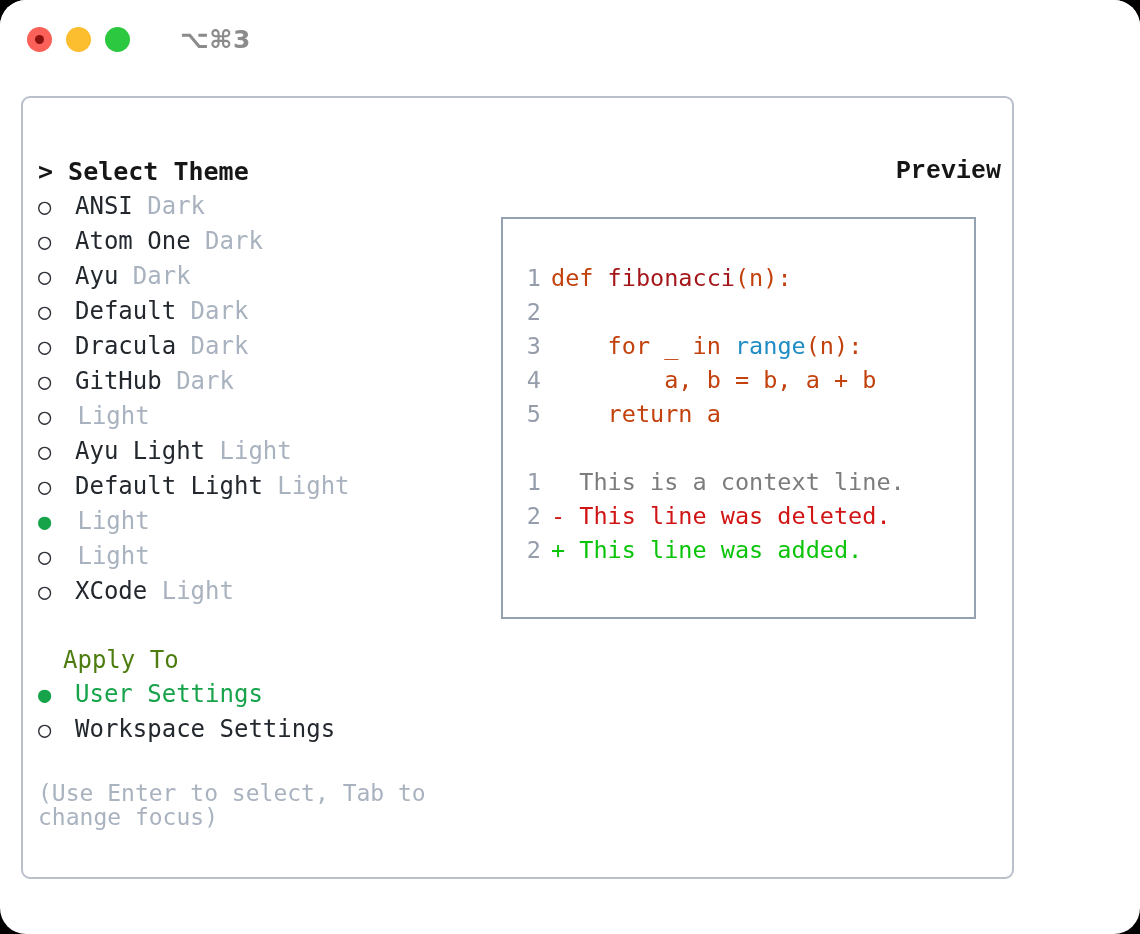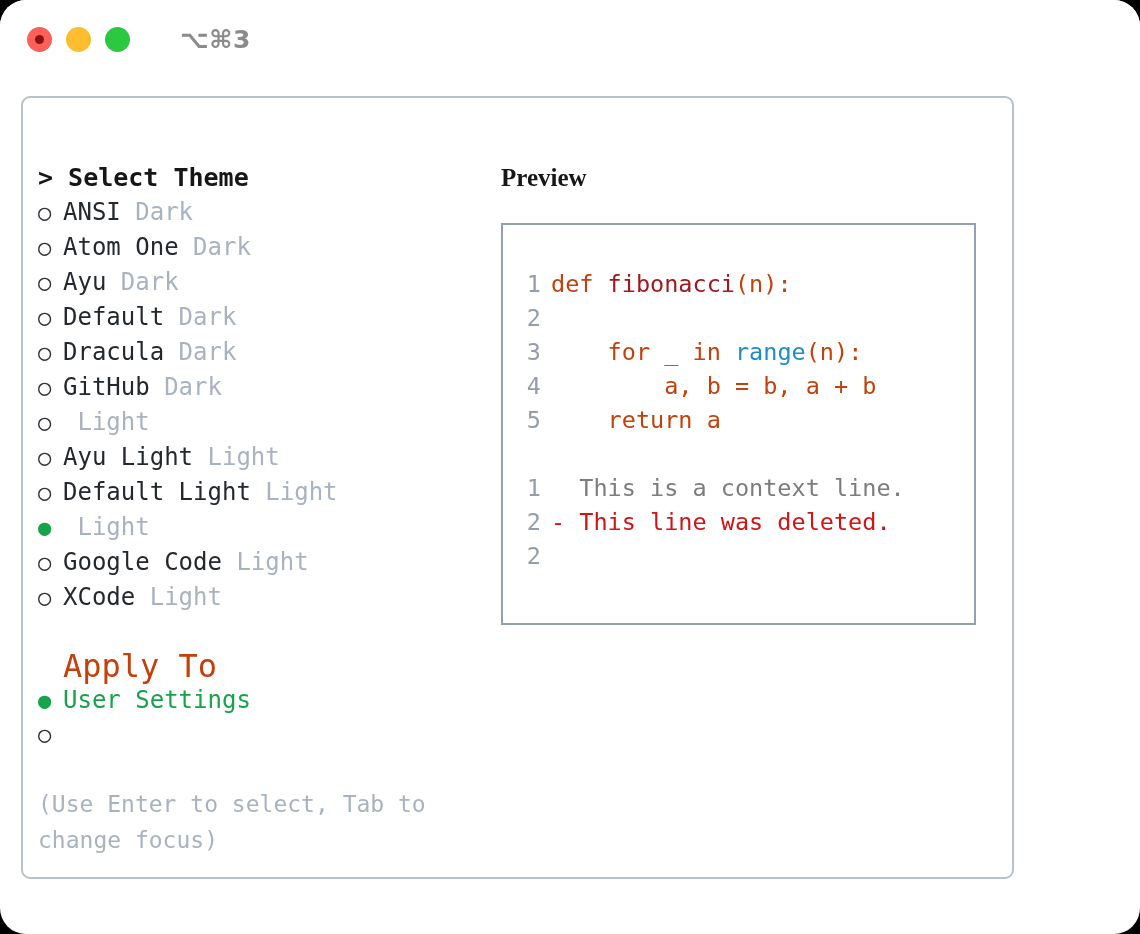--- a/index.html
+++ b/index.html
@@ -77,21 +77,21 @@
     top: 96px;
     width: 993px;
     height: 783px;
     border: 2px solid #b9c0ca;
     border-radius: 9px;
     box-sizing: border-box;
     background: #ffffff;
   }
   .panel-inner {
     position: absolute;
-    left: 0; top: 13px;
+    left: 0; top: 7px;
     width: 100%; height: 100%;
   }
 
   
   .left-col {
     position: absolute;
     left: 15px;
     top: 50px;
     width: 460px;
   }
@@ -114,57 +114,58 @@
   }
   .bullet {
     display: inline-block;
     width: 25px;
     flex: 0 0 25px;
     text-align: left;
     font-size: 22px;
   }
   .bullet.empty    { color: #2f3338; }
   .bullet.filled   { color: #16a34a; }
-  .opt-label       { color: #23282e; }
+  .opt-label       { color: #23282e; margin-left: 12px; }
   .opt-label.sel   { color: #16a34a; }
   .opt-kind        { color: #a9b2bf; }
 
   .section-heading {
     font-family: "DejaVu Sans Mono", monospace;
-    font-size: 32px;
-    color: #c2410c;
+    font-size: 24px;
+    color: #4d7c0f;
     line-height: 34px;
     padding-left: 25px;
     white-space: pre;
   }
   .spacer-line { height: 34px; }
 
   .hint {
     font-family: "DejaVu Sans Mono", monospace;
     font-size: 23px;
     color: #a9b2bf;
-    line-height: 36px;
+    line-height: 24px;
     width: 400px;
     white-space: pre-wrap;
   }
 
   
   .right-col {
     position: absolute;
     left: 478px;
     top: 50px;
     width: 500px;
   }
   .preview-heading {
-    font-family: Liberation Serif, serif;
+    font-family: Liberation Mono, monospace;
     font-size: 25px;
     font-weight: 700;
     color: #161616;
     line-height: 34px;
     white-space: pre;
+    text-align: right;
   }
   .preview-box {
     margin-top: 28px;
     width: 475px;
     height: 402px;
     border: 2px solid #93a1b0;
     box-sizing: border-box;
     background: #ffffff;
     position: relative;
   }
@@ -227,31 +228,31 @@
             <div class="option-row"><span class="bullet empty">○</span><span class="opt-label">ANSI</span><span class="opt-kind"> Dark</span></div>
             <div class="option-row"><span class="bullet empty">○</span><span class="opt-label">Atom One</span><span class="opt-kind"> Dark</span></div>
             <div class="option-row"><span class="bullet empty">○</span><span class="opt-label">Ayu</span><span class="opt-kind"> Dark</span></div>
             <div class="option-row"><span class="bullet empty">○</span><span class="opt-label">Default</span><span class="opt-kind"> Dark</span></div>
             <div class="option-row"><span class="bullet empty">○</span><span class="opt-label">Dracula</span><span class="opt-kind"> Dark</span></div>
             <div class="option-row"><span class="bullet empty">○</span><span class="opt-label">GitHub</span><span class="opt-kind"> Dark</span></div>
             <div class="option-row"><span class="bullet empty">○</span><span class="opt-kind"> Light</span></div>
             <div class="option-row"><span class="bullet empty">○</span><span class="opt-label">Ayu Light</span><span class="opt-kind"> Light</span></div>
             <div class="option-row"><span class="bullet empty">○</span><span class="opt-label">Default Light</span><span class="opt-kind"> Light</span></div>
             <div class="option-row"><span class="bullet filled">●</span><span class="opt-kind"> Light</span></div>
-            <div class="option-row"><span class="bullet empty">○</span><span class="opt-label">Google Code</span><span class="opt-kind"> Light</span></div>
+            <div class="option-row"><span class="bullet empty">○</span><span class="opt-kind"> Light</span></div>
             <div class="option-row"><span class="bullet empty">○</span><span class="opt-label">XCode</span><span class="opt-kind"> Light</span></div>
           </div>
 
         <div class="spacer-line"></div>
 
         <div class="section-heading">Apply To</div>
 
         <div id="apply-to-list">
             <div class="option-row"><span class="bullet filled">●</span><span class="opt-label sel">User Settings</span></div>
-            <div class="option-row"><span class="bullet empty">○</span></div>
+            <div class="option-row"><span class="bullet empty">○</span><span class="opt-label">Workspace Settings</span></div>
           </div>
 
         <div class="spacer-line"></div>
 
         <div class="hint">(Use Enter to select, Tab to change focus)</div>
       </div>
 
       <div class="right-col">
         <div class="preview-heading">Preview</div>
 
@@ -261,21 +262,21 @@
                 <div class="code-line"><span class="lineno">1</span><span class="code-text"><span class="tok-plain">def </span><span class="tok-fn">fibonacci</span><span class="tok-plain">(n):</span></span></div>
                 <div class="code-line"><span class="lineno">2</span></div>
                 <div class="code-line"><span class="lineno">3</span><span class="code-text"><span class="tok-plain">    for _ in </span><span class="tok-call">range</span><span class="tok-plain">(n):</span></span></div>
                 <div class="code-line"><span class="lineno">4</span><span class="code-text"><span class="tok-plain">        a, b = b, a + b</span></span></div>
                 <div class="code-line"><span class="lineno">5</span><span class="code-text"><span class="tok-plain">    return a</span></span></div>
               </div>
             <div class="blank-gap"></div>
             <div id="diff-lines">
                 <div class="code-line"><span class="lineno">1</span><span class="code-text diff-ctx"><span>  </span><span>This is a context line.</span></span></div>
                 <div class="code-line"><span class="lineno">2</span><span class="code-text diff-del"><span>- </span><span>This line was deleted.</span></span></div>
-                <div class="code-line"><span class="lineno">2</span></div>
+                <div class="code-line"><span class="lineno">2</span><span class="code-text diff-add"><span>+ </span><span>This line was added.</span></span></div>
               </div>
           </div>
         </div>
       </div>
 
     </div>
   </div>
 </div>
 
 </body></html>

